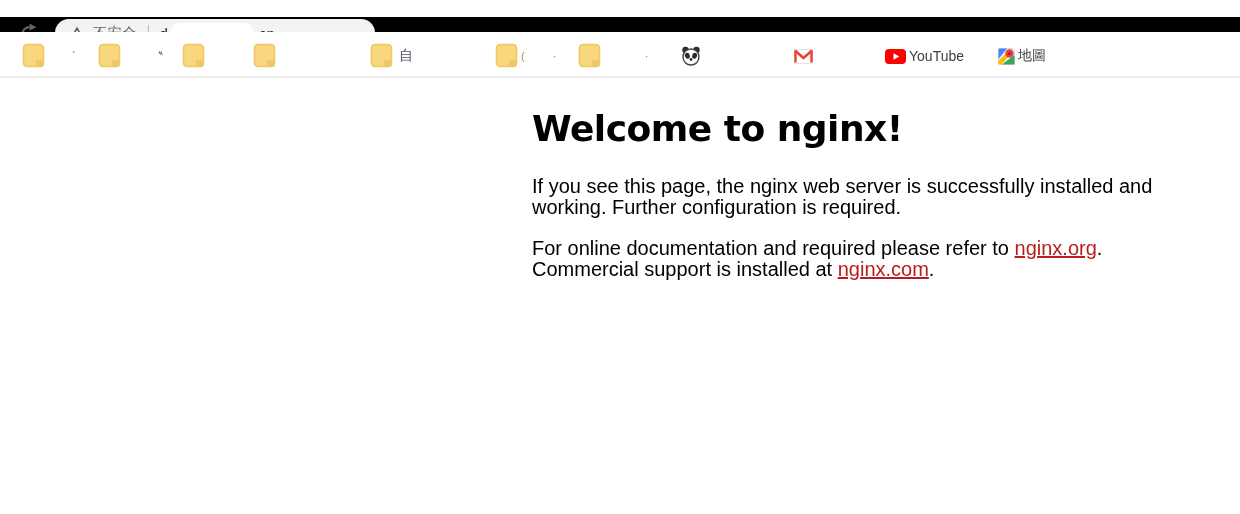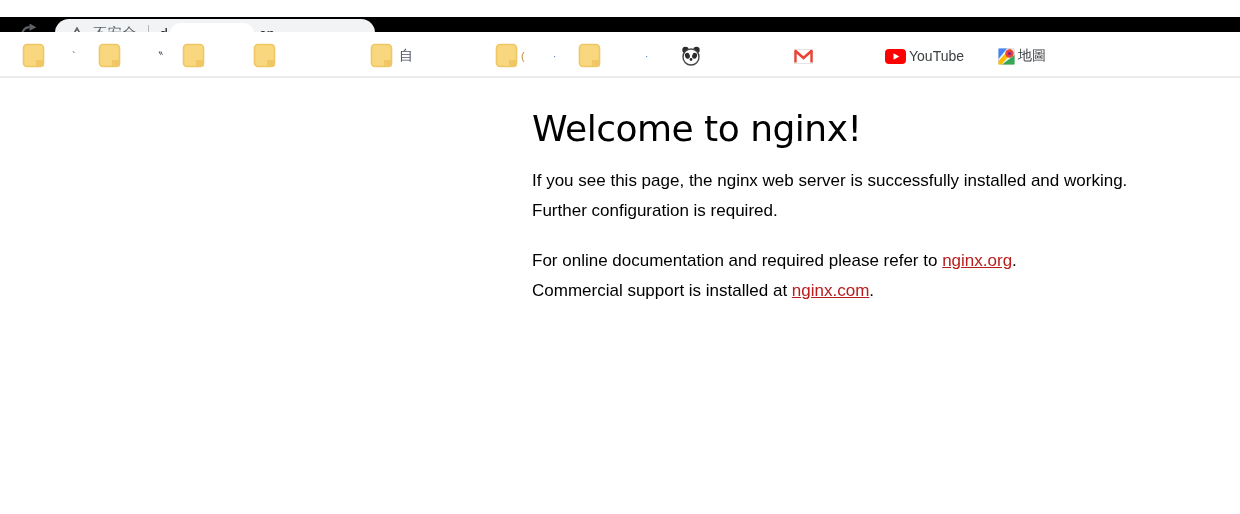--- a/index.html
+++ b/index.html
@@ -59,26 +59,26 @@
   .frag-dot { color: #4C7BD9; font-size: 10px; }
   .frag-tan { color: #C28B3A; }
 
   
   .content {
     position: absolute; left: 532px; top: 108px; width: 650px;
     color: #000000;
   }
   .content h1 {
     font-family: "DejaVu Sans", sans-serif;
-    font-size: 36px; font-weight: normal;
-    margin: 0 0 17px 0; letter-spacing: -0.5px;
+    font-size: 36px; font-weight: bold;
+    margin: 0 0 27px 0; letter-spacing: -0.5px;
     color: #000000;
   }
   .content p {
-    font-size: 17px; line-height: 30px; margin: 0 0 20px 0;
+    font-size: 20px; line-height: 21px; margin: 0 0 20px 0;
   }
   .content p.closing { font-style: italic; }
   a.link-unvisited { color: #b91c1c; text-decoration: underline; cursor: pointer; }
   a.link-visited  { color: #b91c1c; text-decoration: underline; cursor: pointer; }
 
   svg { display: block; }
 </style>
 </head>
 <body>
 

